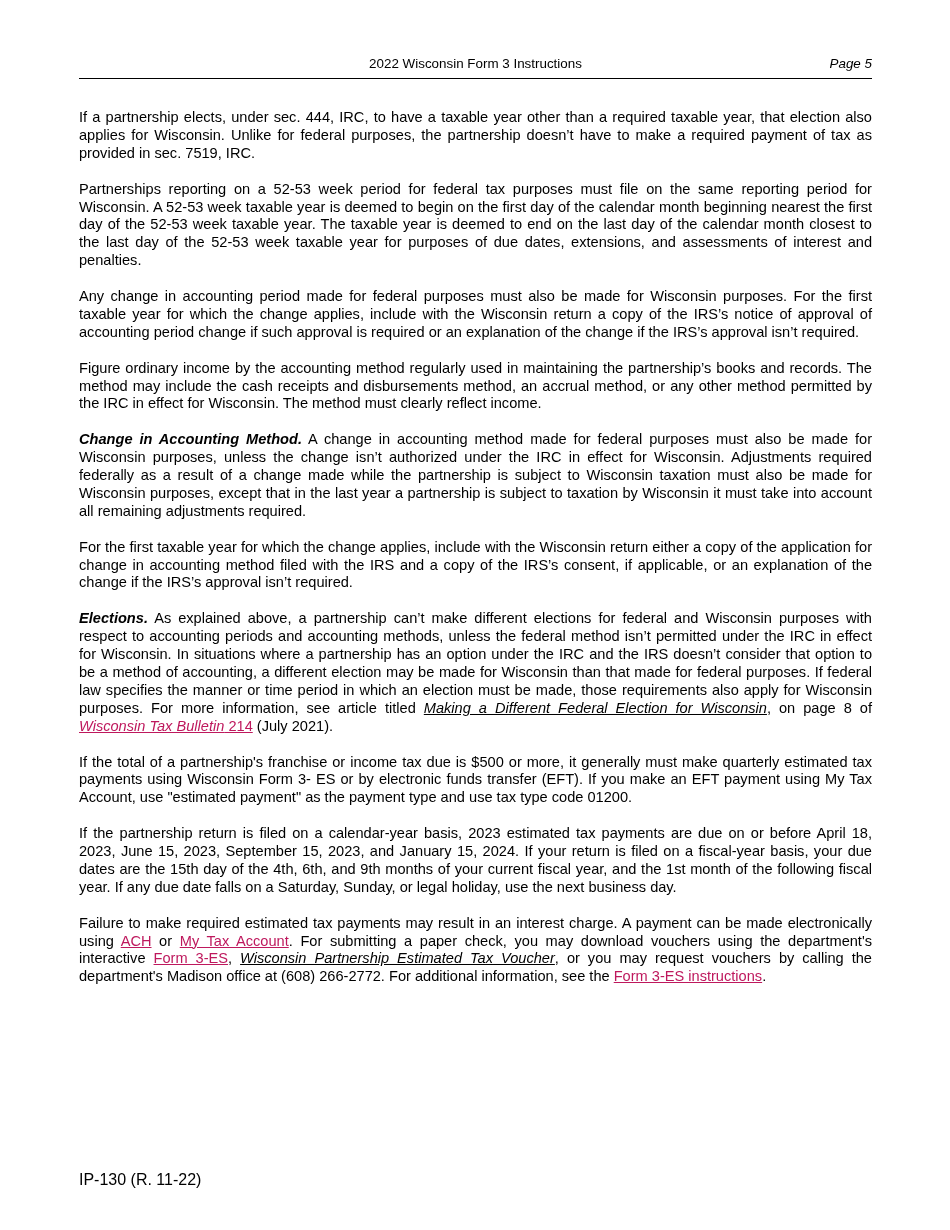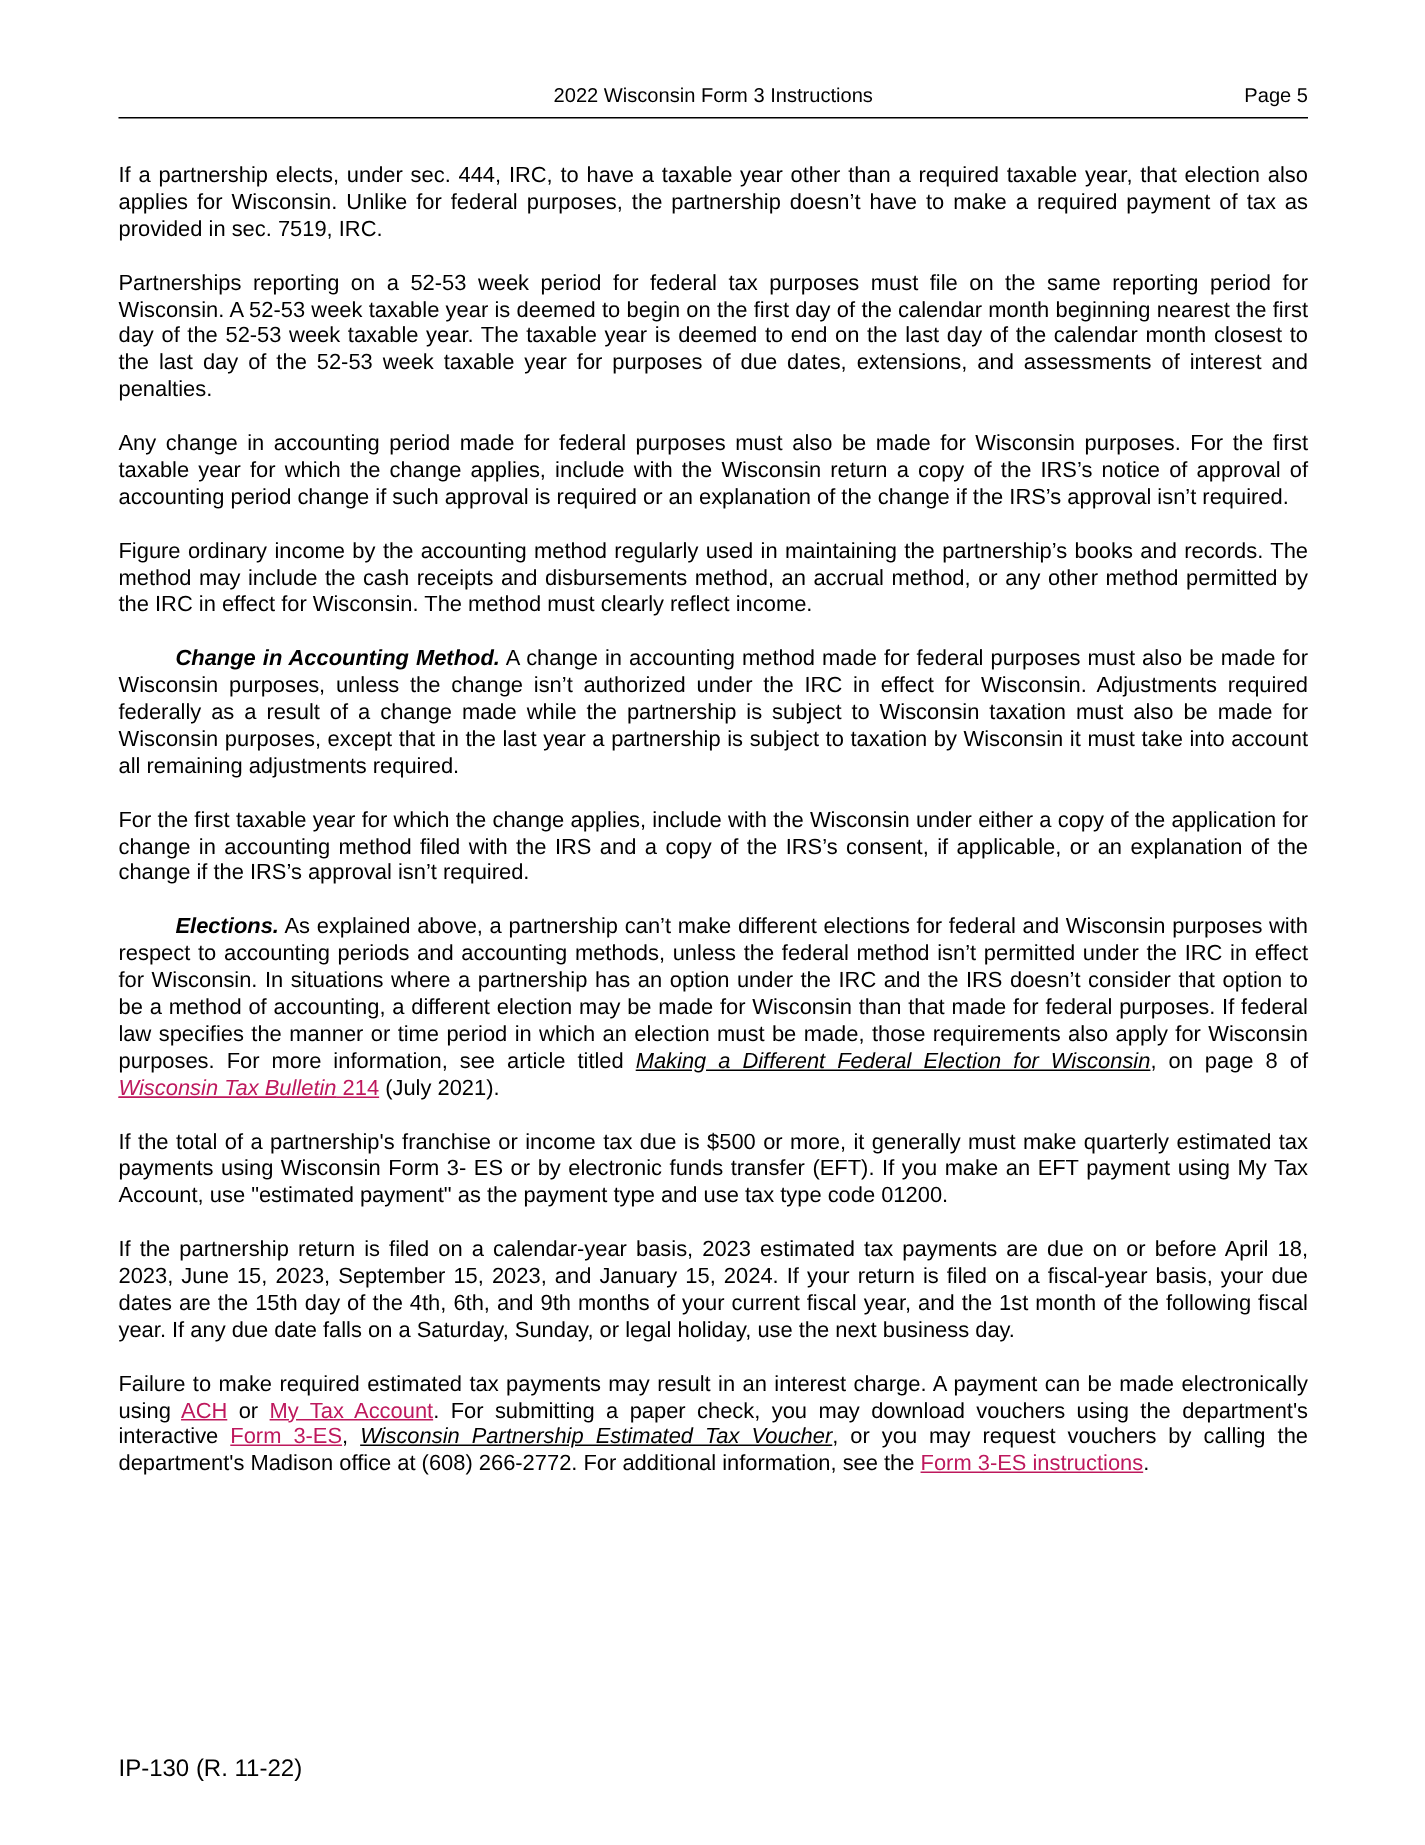--- a/index.html
+++ b/index.html
@@ -6,31 +6,31 @@
   body {
     width: 950px; height: 1230px; position: relative; overflow: hidden;
     font-family: "Liberation Sans", sans-serif; color: #000;
   }
   .header {
     position: absolute; left: 79px; top: 54px; width: 793px; height: 24px;
     border-bottom: 1.3px solid #000;
     font-size: 13.4px;
   }
   .header .title { position: absolute; left: 0; right: 0; top: 2px; text-align: center; }
-  .header .page { position: absolute; right: 0; top: 2px; }
+  .header .page { position: absolute; right: 0; top: 2px; font-style: italic; }
   .content {
     position: absolute; left: 79px; top: 109px; width: 793px;
     font-size: 14.6px; line-height: 17.9px;
   }
   .content p { margin: 0 0 17.9px 0; text-align: justify; }
   .content h2 {
     margin: 0 0 17.9px 0; font-size: 14.6px; font-weight: bold;
     text-decoration: underline; line-height: 17.9px;
   }
-  .run-in { font-weight: bold; font-style: italic; margin-left: 38px; }
+  .run-in { font-weight: bold; font-style: italic; }
   .ital { font-style: italic; text-decoration: underline; }
   a.link { color: #be185d; text-decoration: underline; }
   .footer {
     position: absolute; left: 79px; top: 1171px; font-size: 16px;
   }
 </style>
 </head>
 <body>
 
 <div class="header">
@@ -38,21 +38,21 @@
   <span class="page">Page 5</span>
 </div>
 
 <div class="content">
   <p>If a partnership elects, under sec. 444, IRC, to have a taxable year other than a required taxable year, that election also applies for Wisconsin. Unlike for federal purposes, the partnership doesn’t have to make a required payment of tax as provided in sec. 7519, IRC.</p>
   <p>Partnerships reporting on a 52-53 week period for federal tax purposes must file on the same reporting period for Wisconsin. A 52-53 week taxable year is deemed to begin on the first day of the calendar month beginning nearest the first day of the 52-53 week taxable year. The taxable year is deemed to end on the last day of the calendar month closest to the last day of the 52-53 week taxable year for purposes of due dates, extensions, and assessments of interest and penalties.</p>
   <p>Any change in accounting period made for federal purposes must also be made for Wisconsin purposes. For the first taxable year for which the change applies, include with the Wisconsin return a copy of the IRS’s notice of approval of accounting period change if such approval is required or an explanation of the change if the IRS’s approval isn’t required.</p>
 
   <p>Figure ordinary income by the accounting method regularly used in maintaining the partnership’s books and records. The method may include the cash receipts and disbursements method, an accrual method, or any other method permitted by the IRC in effect for Wisconsin. The method must clearly reflect income.</p>
   <p><span class="run-in">Change in Accounting Method.</span><span> A change in accounting method made for federal purposes must also be made for Wisconsin purposes, unless the change isn’t authorized under the IRC in effect for Wisconsin. Adjustments required federally as a result of a change made while the partnership is subject to Wisconsin taxation must also be made for Wisconsin purposes, except that in the last year a partnership is subject to taxation by Wisconsin it must take into account all remaining adjustments required.</span></p>
-  <p>For the first taxable year for which the change applies, include with the Wisconsin under either a copy of the appli­cation for change in accounting method filed with the IRS and a copy of the IRS’s consent, if applicable, or an explanation of the change if the IRS’s approval isn’t required.</p>
+  <p>For the first taxable year for which the change applies, include with the Wisconsin return either a copy of the appli­cation for change in accounting method filed with the IRS and a copy of the IRS’s consent, if applicable, or an explanation of the change if the IRS’s approval isn’t required.</p>
   <p><span class="run-in">Elections.</span><span> As explained above, a partnership can’t make different elections for federal and Wisconsin purposes with respect to accounting periods and accounting methods, unless the federal method isn’t permitted under the IRC in effect for Wisconsin. In situations where a partnership has an option under the IRC and the IRS doesn’t consider that option to be a method of accounting, a different election may be made for Wisconsin than that made for federal purposes. If federal law specifies the manner or time period in which an election must be made, those requirements also apply for Wisconsin purposes. For more information, see article titled </span><span class="ital">Making a Different Federal Election for Wisconsin</span><span>, on page 8 of </span><a class="link" href="#"><span class="ital">Wisconsin Tax Bulletin</span><span> 214</span></a><span> (July 2021).</span></p>
 
   <p>If the total of a partnership's franchise or income tax due is $500 or more, it generally must make quarterly estimated tax payments using Wisconsin Form 3- ES or by electronic funds transfer (EFT). If you make an EFT payment using My Tax Account, use "estimated payment" as the payment type and use tax type code 01200.</p>
   <p>If the partnership return is filed on a calendar-year basis, 2023 estimated tax payments are due on or before April 18, 2023, June 15, 2023, September 15, 2023, and January 15, 2024. If your return is filed on a fiscal-year basis, your due dates are the 15th day of the 4th, 6th, and 9th months of your current fiscal year, and the 1st month of the following fiscal year. If any due date falls on a Saturday, Sunday, or legal holiday, use the next business day.</p>
   <p><span>Failure to make required estimated tax payments may result in an interest charge. A payment can be made electron­ically using </span><a class="link" href="#">ACH</a><span> or </span><a class="link" href="#">My Tax Account</a><span>. For submitting a paper check, you may download vouchers using the depart­ment's interactive </span><a class="link" href="#">Form 3-ES</a><span>, </span><span class="ital">Wisconsin Partnership Estimated Tax Voucher</span><span>, or you may request vouchers by calling the department's Madison office at (608) 266-2772. For additional information, see the </span><a class="link" href="#">Form 3-ES instructions</a><span>.</span></p>
 </div>
 
 <div class="footer">IP-130 (R. 11-22)</div>
 
 </body></html>

